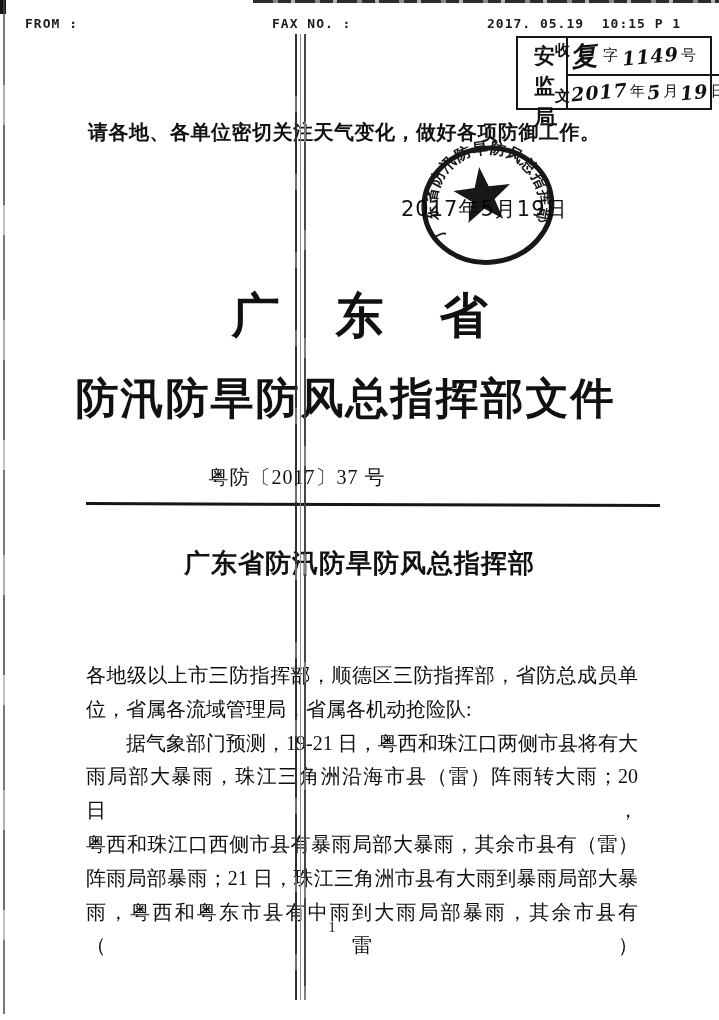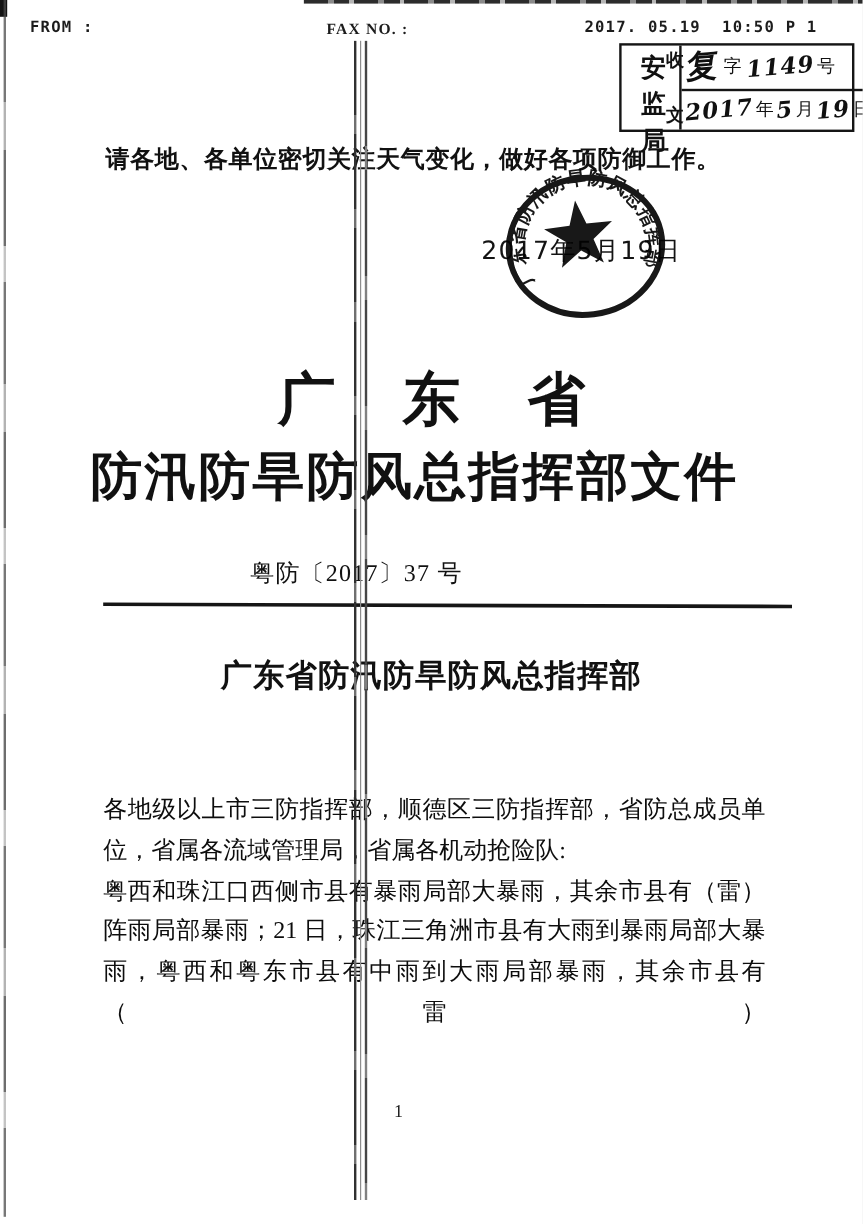--- a/index.html
+++ b/index.html
@@ -2,21 +2,21 @@
 <html><head>
 <meta charset="utf-8">
 <style>
   html,body{margin:0;padding:0;background:#e8e8e8;}
   .page{position:relative;width:719px;height:1020px;background:#ffffff;overflow:hidden;
         font-family:"Liberation Serif",serif;color:#111;}
   
   .fax{position:absolute;top:16px;font-family:"DejaVu Sans Mono",monospace;
        font-size:13px;font-weight:bold;color:#1c1c1c;letter-spacing:1px;white-space:pre;}
   .fax-from{left:25px;}
-  .fax-no{left:272px;font-family:Liberation Serif, serif;}
+  .fax-no{left:272px;}
   .fax-time{left:487px;}
   
   .receipt{position:absolute;left:516px;top:36px;width:196px;height:74px;
            border:2px solid #151515;display:flex;box-sizing:border-box;background:#fff;}
   .r-left{width:50px;border-right:2px solid #151515;display:flex;box-sizing:border-box;}
   .r-agency{width:24px;padding:3px 0 0 16px;font-family:"DejaVu Sans",sans-serif;
             font-weight:bold;font-size:21px;line-height:1.45;word-break:break-all;}
   .r-recv{width:20px;display:flex;flex-direction:column;justify-content:space-between;
           padding:3px 0 2px 0;font-family:"DejaVu Sans",sans-serif;font-weight:bold;font-size:15px;}
   .r-right{flex:1;display:flex;flex-direction:column;}
@@ -30,21 +30,21 @@
   .r-sep{margin:0 2px;}
   
   .notice{position:absolute;left:88px;top:119px;font-family:"DejaVu Sans",sans-serif;
           font-weight:bold;font-size:20px;letter-spacing:0.5px;white-space:nowrap;}
   
   .seal{position:absolute;left:410px;top:138px;width:160px;height:136px;
         mix-blend-mode:multiply;transform:rotate(-7deg);}
   .seal-date{position:absolute;left:401px;top:195px;font-family:"DejaVu Sans",sans-serif;
              font-size:21px;letter-spacing:1px;color:#131313;white-space:nowrap;}
   
-  .lh1{position:absolute;top:308px;left:0;width:719px;text-align:center;
+  .lh1{position:absolute;top:290px;left:0;width:719px;text-align:center;
        font-weight:bold;font-size:48px;letter-spacing:56px;text-indent:56px;line-height:1.1;}
   .lh2{position:absolute;top:374px;left:0;width:691px;text-align:center;
        font-weight:bold;font-size:43px;letter-spacing:2px;line-height:1.15;}
   .docnum{position:absolute;top:464px;left:0;width:594px;text-align:center;font-size:20px;letter-spacing:1px;}
   .rule{position:absolute;top:503px;left:86px;width:574px;height:2.5px;background:#161616;transform:rotate(0.18deg);}
   
   .title-line{position:absolute;left:0;width:719px;text-align:center;
        font-family:"DejaVu Sans",sans-serif;font-weight:bold;font-size:26px;letter-spacing:1px;}
   .title1{top:546px;}
   .title2{top:584px;}
@@ -71,21 +71,21 @@
 <body>
 
 <div class="page">
 
   <div class="top-dash"></div>
   <div class="corner-mark"></div>
   <div class="left-line"></div>
 
   <div class="fax fax-from">FROM :</div>
   <div class="fax fax-no">FAX NO. :</div>
-  <div class="fax fax-time">2017. 05.19  10:50 P 1</div>
+  <div class="fax fax-time">2017. 05.19  10:15 P 1</div>
 
   <div class="receipt">
     <div class="r-left">
       <div class="r-agency">安监局</div>
       <div class="r-recv">
         <span>收</span>
         <span>文</span>
       </div>
     </div>
     <div class="r-right">
@@ -125,20 +125,22 @@
   <div class="lh2">防汛防旱防风总指挥部文件</div>
 
   <div class="docnum">粤防〔2017〕37 号</div>
   <div class="rule"></div>
 
   <div class="title-line title1">广东省防汛防旱防风总指挥部</div>
 
   <div class="body-block">
     <div class="bline">各地级以上市三防指挥部，顺德区三防指挥部，省防总成员单</div>
     <div class="bline noju">位，省属各流域管理局，省属各机动抢险队:</div>
+    <div class="bline ind">据气象部门预测，19-21 日，粤西和珠江口两侧市县将有大</div>
+    <div class="bline">雨局部大暴雨，珠江三角洲沿海市县（雷）阵雨转大雨；20 日，</div>
     <div class="bline">粤西和珠江口西侧市县有暴雨局部大暴雨，其余市县有（雷）</div>
     <div class="bline">阵雨局部暴雨；21 日，珠江三角洲市县有大雨到暴雨局部大暴</div>
     <div class="bline">雨，粤西和粤东市县有中雨到大雨局部暴雨，其余市县有（雷）</div>
   </div>
 
   <div class="pagenum">1</div>
 
   <div class="streak">
     <div class="s s1"></div>
     <div class="s s2"></div>

